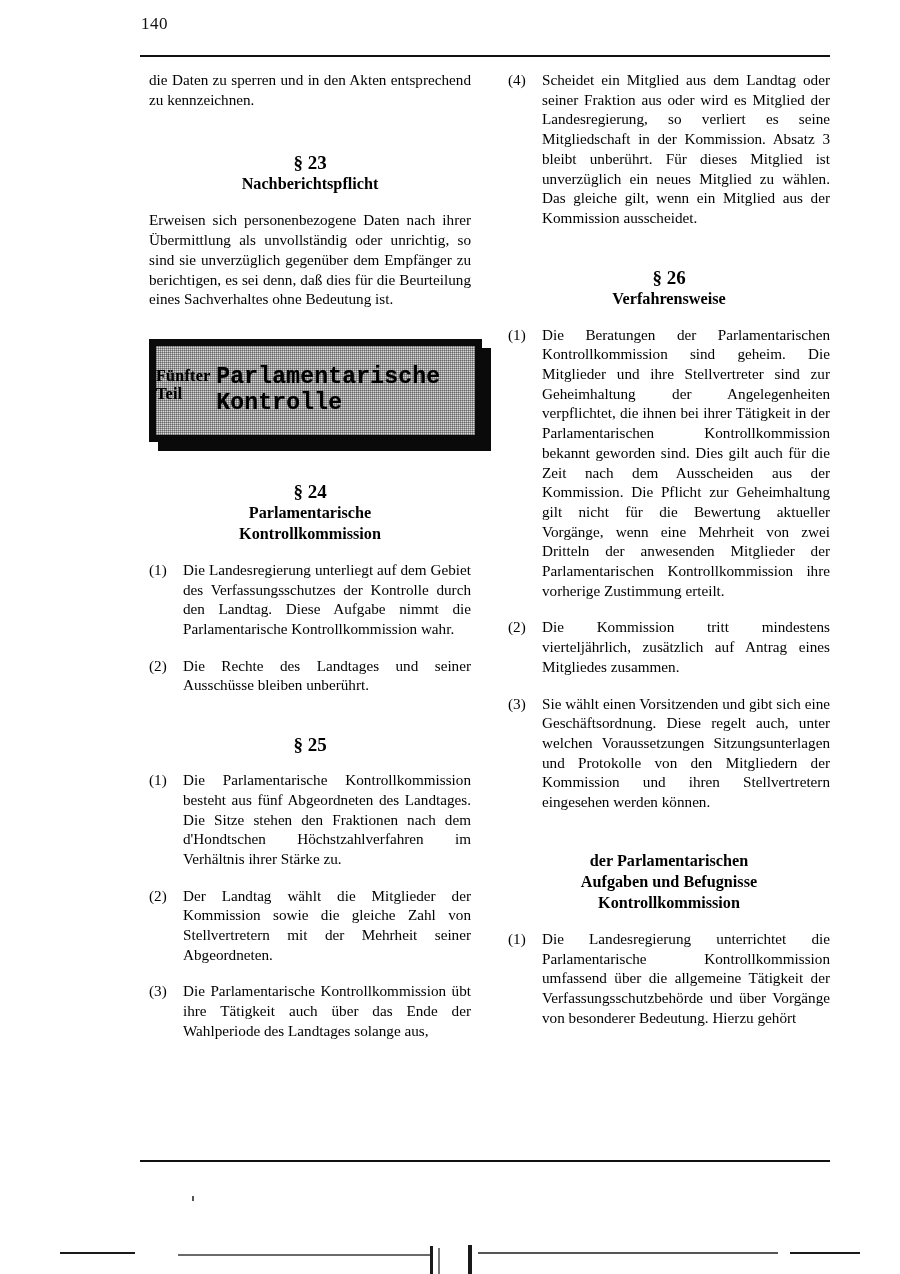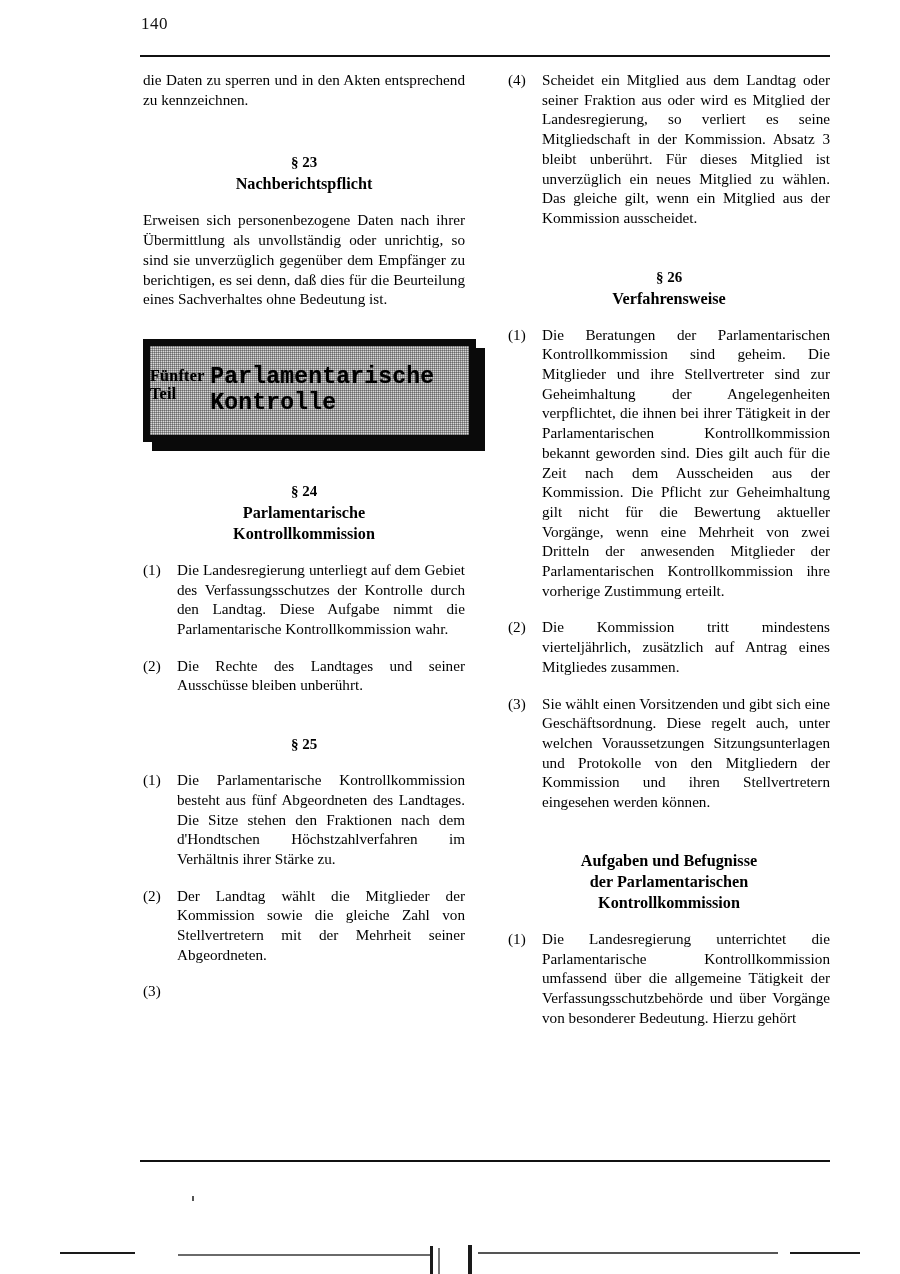--- a/index.html
+++ b/index.html
@@ -54,21 +54,21 @@
     position: absolute;
     left: 140px;
     top: 70px;
     width: 690px;
   }
   .col {
     position: absolute;
     top: 0;
     width: 322px;
   }
-  .col-left  { left: 3px; }
+  .col-left  { left: 9px; }
   .col-right { left: 368px; }
 
   
   .para {
     font-size: 15.2px;
     line-height: 19.7px;
     text-align: justify;
     text-justify: inter-word;
     hyphens: manual;
     margin: 0 0 17px 0;
@@ -94,21 +94,21 @@
 
   .heading {
     text-align: center;
     font-weight: bold;
     font-size: 16.2px;
     line-height: 21px;
     margin: 0;
   }
   .heading .sectno {
     display: block;
-    font-size: 15px;
+    font-size: 19px;
     margin-bottom: 1px;
   }
   .heading .title-line { display: block; }
 
   .h-block { margin: 0 0 15px 0; }
 
   
   .sp-22 { height: 22px; }
   .sp-26 { height: 26px; }
 
@@ -237,20 +237,21 @@
         <span class="body">Die Parlamentarische Kontrollkommission besteht aus fünf Abgeordneten des Landtages. Die Sitze stehen den Fraktionen nach dem d'Hondtschen Höchstzahlverfahren im Verhältnis ihrer Stärke zu.</span>
       </div>
 
       <div class="numbered">
         <span class="num">(2)</span>
         <span class="body">Der Landtag wählt die Mitglieder der Kommission sowie die gleiche Zahl von Stellvertretern mit der Mehrheit seiner Abgeordneten.</span>
       </div>
 
       <div class="numbered">
         <span class="num">(3)</span>
+        <span class="body">Die Parlamentarische Kontrollkommission übt ihre Tätigkeit auch über das Ende der Wahlperiode des Landtages solange aus,</span>
       </div>
 
     </div>
 
     <div class="col col-right">
 
 
       <div class="numbered">
         <span class="num">(4)</span>
         <span class="body">Scheidet ein Mitglied aus dem Landtag oder seiner Fraktion aus oder wird es Mitglied der Landesregierung, so verliert es seine Mitgliedschaft in der Kommission. Absatz 3 bleibt unberührt. Für dieses Mitglied ist unverzüglich ein neues Mitglied zu wählen. Das gleiche gilt, wenn ein Mitglied aus der Kommission ausscheidet.</span>
@@ -277,22 +278,22 @@
 
       <div class="numbered">
         <span class="num">(3)</span>
         <span class="body">Sie wählt einen Vorsitzenden und gibt sich eine Geschäftsordnung. Diese regelt auch, unter welchen Voraussetzungen Sitzungsunterlagen und Protokolle von den Mitgliedern der Kommission und ihren Stellvertretern eingesehen werden können.</span>
       </div>
 
       <div class="sp-22"></div>
 
       <div class="h-block">
         <div class="heading">
+          <span class="title-line">der Parlamentarischen</span>
           <span class="title-line">Aufgaben und Befugnisse</span>
-          <span class="title-line">der Parlamentarischen</span>
           <span class="title-line">Kontrollkommission</span>
         </div>
       </div>
 
       <div class="numbered">
         <span class="num">(1)</span>
         <span class="body">Die Landesregierung unterrichtet die Parlamentarische Kontrollkommission umfassend über die allgemeine Tätigkeit der Verfassungsschutzbehörde und über Vorgänge von besonderer Bedeutung. Hierzu gehört</span>
       </div>
 
     </div>

